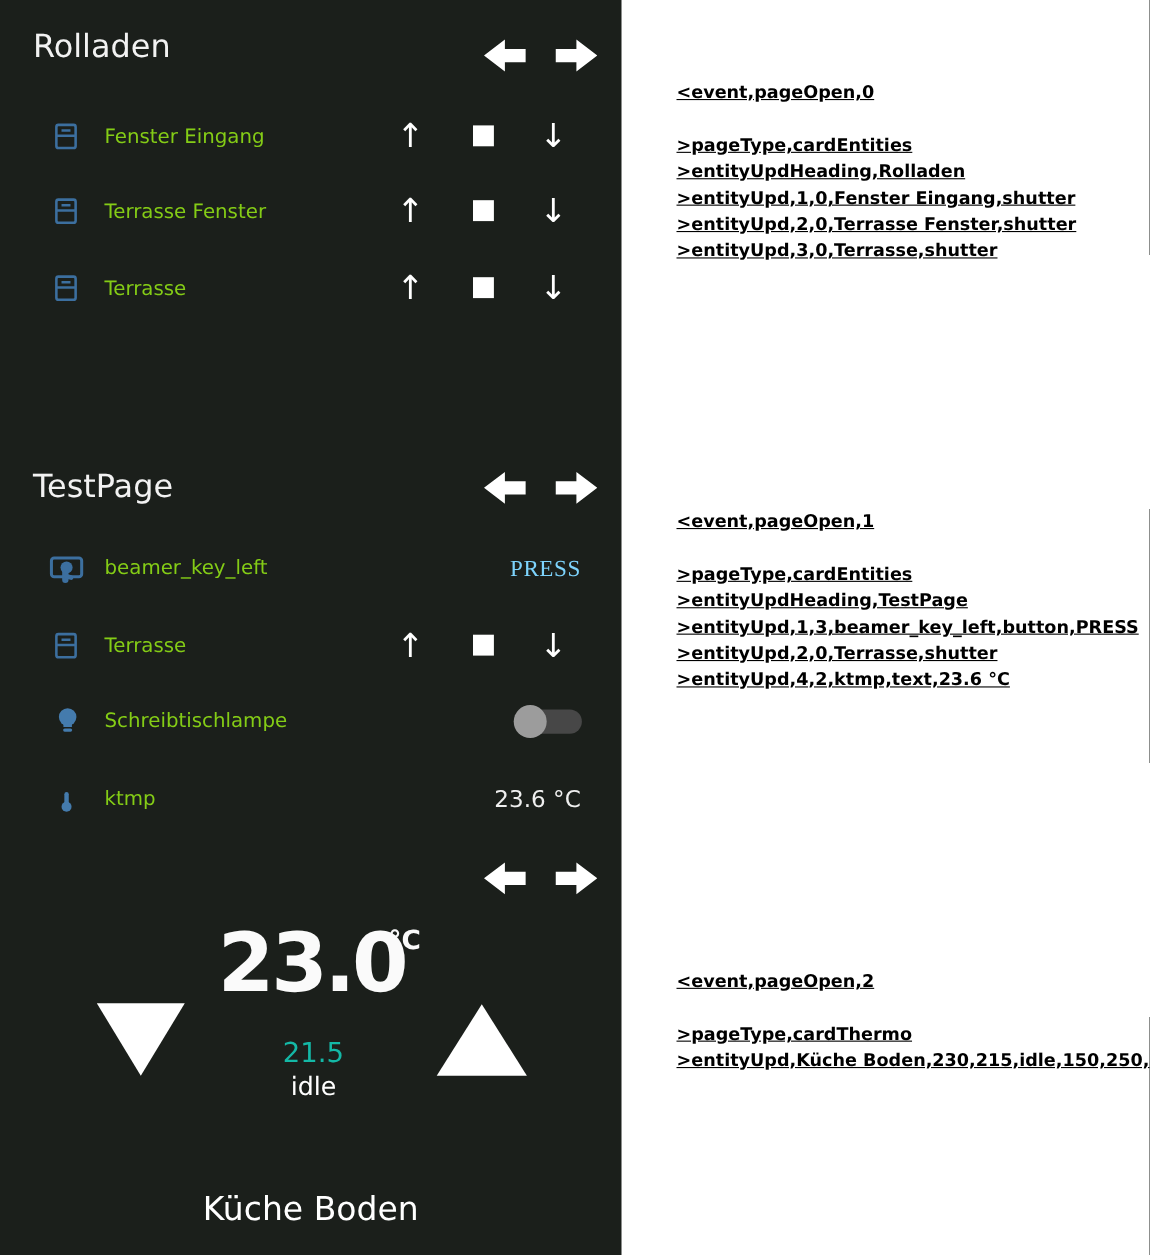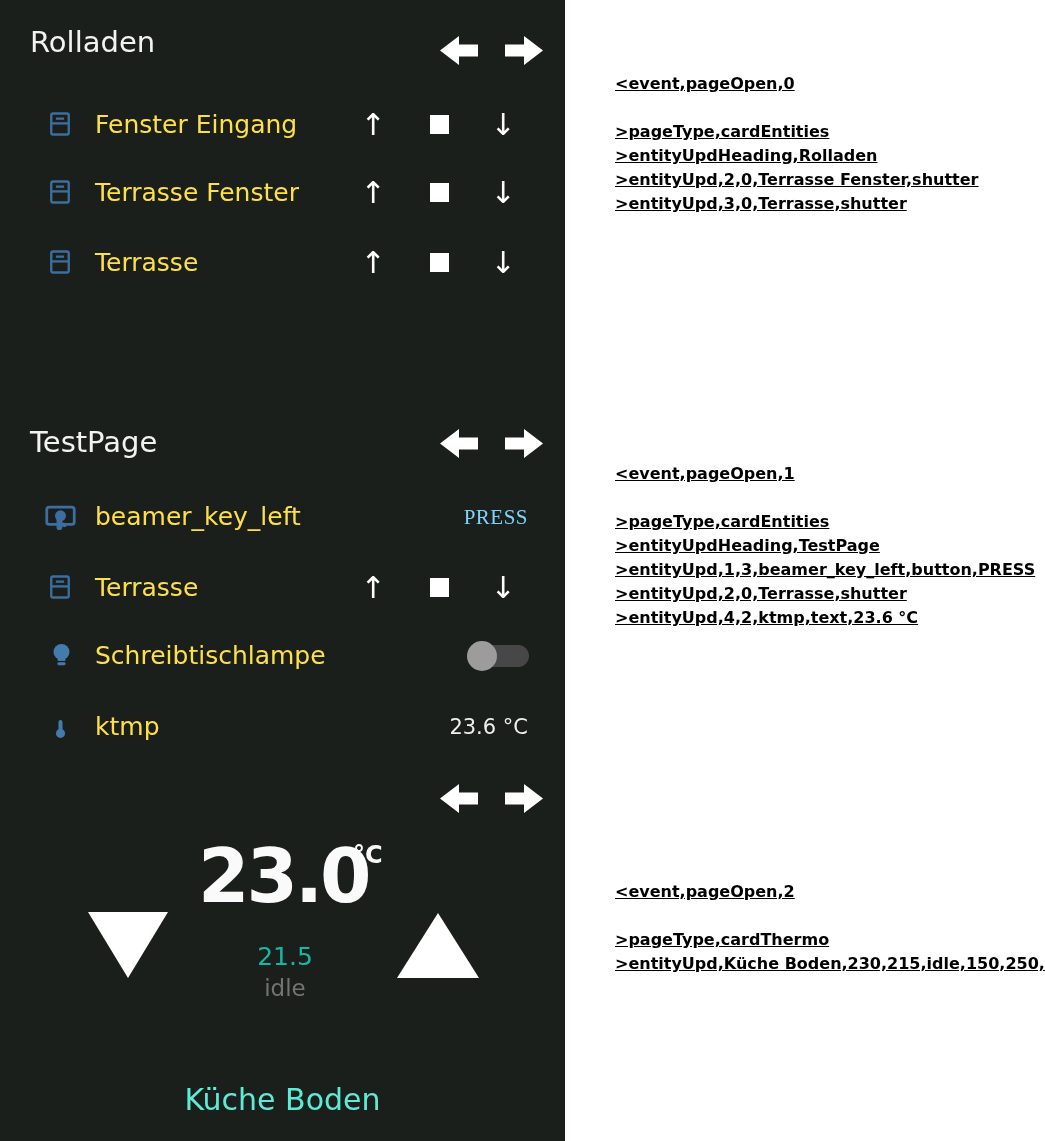--- a/index.html
+++ b/index.html
@@ -21,21 +21,21 @@
     font-size:29px;font-weight:400;color:#f2f2f2;line-height:36px;
   }
   .nav-btn{
     position:absolute;width:38px;height:31px;padding:0;border:0;background:transparent;cursor:pointer;
   }
   .nav-btn svg{display:block;width:38px;height:31px;}
   .erow{position:absolute;left:0;width:565px;height:44px;}
   .eicon{position:absolute;top:4px;display:block;}
   .elabel{
     position:absolute;left:95px;top:0;height:44px;line-height:44px;
-    font-size:25px;color:#fde047;white-space:nowrap;
+    font-size:18px;color:#84cc16;white-space:nowrap;
   }
   .ctl{
     position:absolute;top:0;height:44px;line-height:42px;padding:0;border:0;background:transparent;
     color:#ffffff;font-size:30px;font-family:"DejaVu Sans",sans-serif;text-align:center;cursor:pointer;
   }
   .ctl-up{left:354px;width:38px;}
   .ctl-stop{left:424px;width:30px;}
   .ctl-down{left:484px;width:38px;}
   .stop-sq{display:inline-block;width:19px;height:19px;background:#ffffff;vertical-align:middle;margin-top:-4px;}
   .press-btn{
@@ -62,25 +62,25 @@
   }
   .tri-btn{position:absolute;width:0;height:0;padding:0;border-style:solid;background:transparent;cursor:pointer;}
   .tri-down{left:88px;top:912px;border-width:66px 40px 0 40px;border-color:#ffffff transparent transparent transparent;}
   .tri-up{left:397px;top:913px;border-width:0 41px 65px 41px;border-color:transparent transparent #ffffff transparent;}
   .thermo-setpoint{
     position:absolute;left:205px;top:942px;width:160px;text-align:center;
     font-size:25px;color:#14b8a6;
   }
   .thermo-state{
     position:absolute;left:205px;top:975px;width:160px;text-align:center;
-    font-size:23px;color:#737373;
+    font-size:23px;color:#ffffff;
   }
   .thermo-title{
     position:absolute;left:0;top:1082px;width:565px;text-align:center;
-    font-size:30px;color:#5eead4;
+    font-size:30px;color:#ffffff;
   }
   
   .log-block{position:absolute;left:615px;color:#000;}
   .log-line{
     height:24px;line-height:24px;white-space:pre;
     font-family:"DejaVu Sans",sans-serif;font-size:16px;font-weight:bold;text-decoration:underline;
   }
 </style>
 </head>
 <body>
@@ -232,20 +232,21 @@
     <div class="thermo-state">idle</div>
     <div class="thermo-title">Küche Boden</div>
   </section>
 </div>
 
 <div class="log-block" style="top:72px;">
   <div class="log-line">&lt;event,pageOpen,0</div>
   <div class="log-line"></div>
   <div class="log-line">&gt;pageType,cardEntities</div>
   <div class="log-line">&gt;entityUpdHeading,Rolladen</div>
+  <div class="log-line">&gt;entityUpd,1,0,Fenster Eingang,shutter</div>
   <div class="log-line">&gt;entityUpd,2,0,Terrasse Fenster,shutter</div>
   <div class="log-line">&gt;entityUpd,3,0,Terrasse,shutter</div>
 </div>
 
 <div class="log-block" style="top:462px;">
   <div class="log-line">&lt;event,pageOpen,1</div>
   <div class="log-line"></div>
   <div class="log-line">&gt;pageType,cardEntities</div>
   <div class="log-line">&gt;entityUpdHeading,TestPage</div>
   <div class="log-line">&gt;entityUpd,1,3,beamer_key_left,button,PRESS</div>

